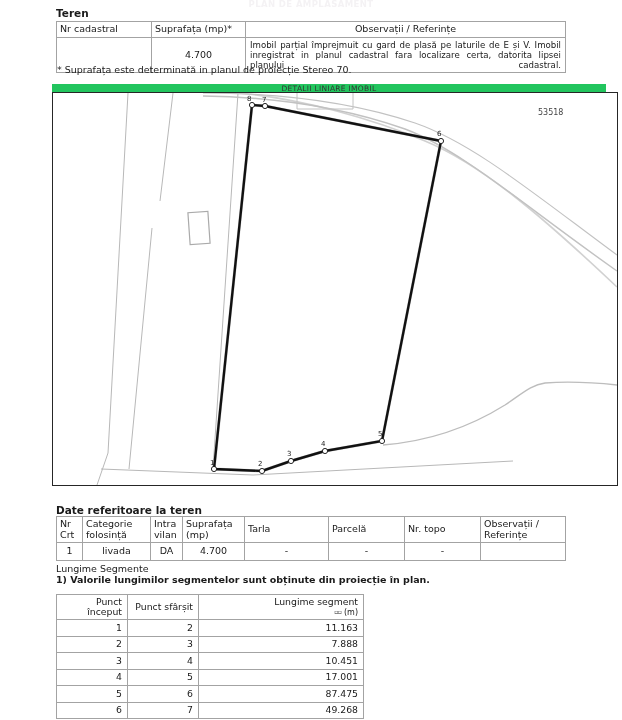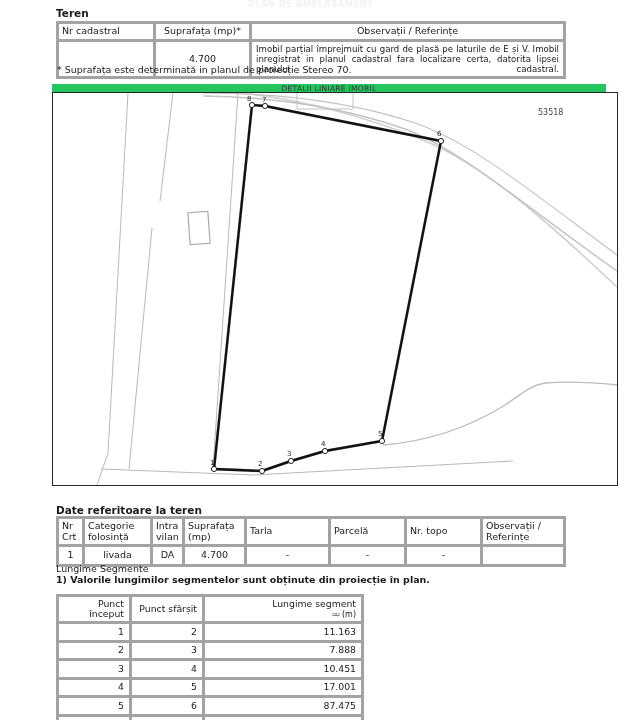--- a/index.html
+++ b/index.html
@@ -60,33 +60,33 @@
   }
 
   
   table.cad {
     position: absolute;
     border-collapse: collapse;
     table-layout: fixed;
     font-size: 9.5px;
   }
   table.cad th, table.cad td {
-    border: 3px solid #a3a3a3;
+    border: 1px solid #a3a3a3;
     padding: 1px 3px;
     vertical-align: middle;
     font-weight: normal;
     line-height: 10.5px;
     margin-left: 12px;
   }
   table.cad th { text-align: left; }
 
   
   #table-teren { left: 56px; top: 21px; width: 510px; }
   #table-teren td.c-nr   { width: 88px; height: 13px; }
-  #table-teren td.c-supr { width: 87px; text-align: center; }
+  #table-teren td.c-supr { width: 87px; text-align: left; }
   #table-teren td.c-obs  { text-align: center; }
   #table-teren tr.data-row td { height: 26px; }
   #table-teren td.v-supr { text-align: center; vertical-align: middle; }
   #table-teren td.v-obs  {
     text-align: justify;
     text-align-last: justify;
     font-size: 8.6px;
     line-height: 10px;
     padding: 2px 4px;
     vertical-align: middle;

